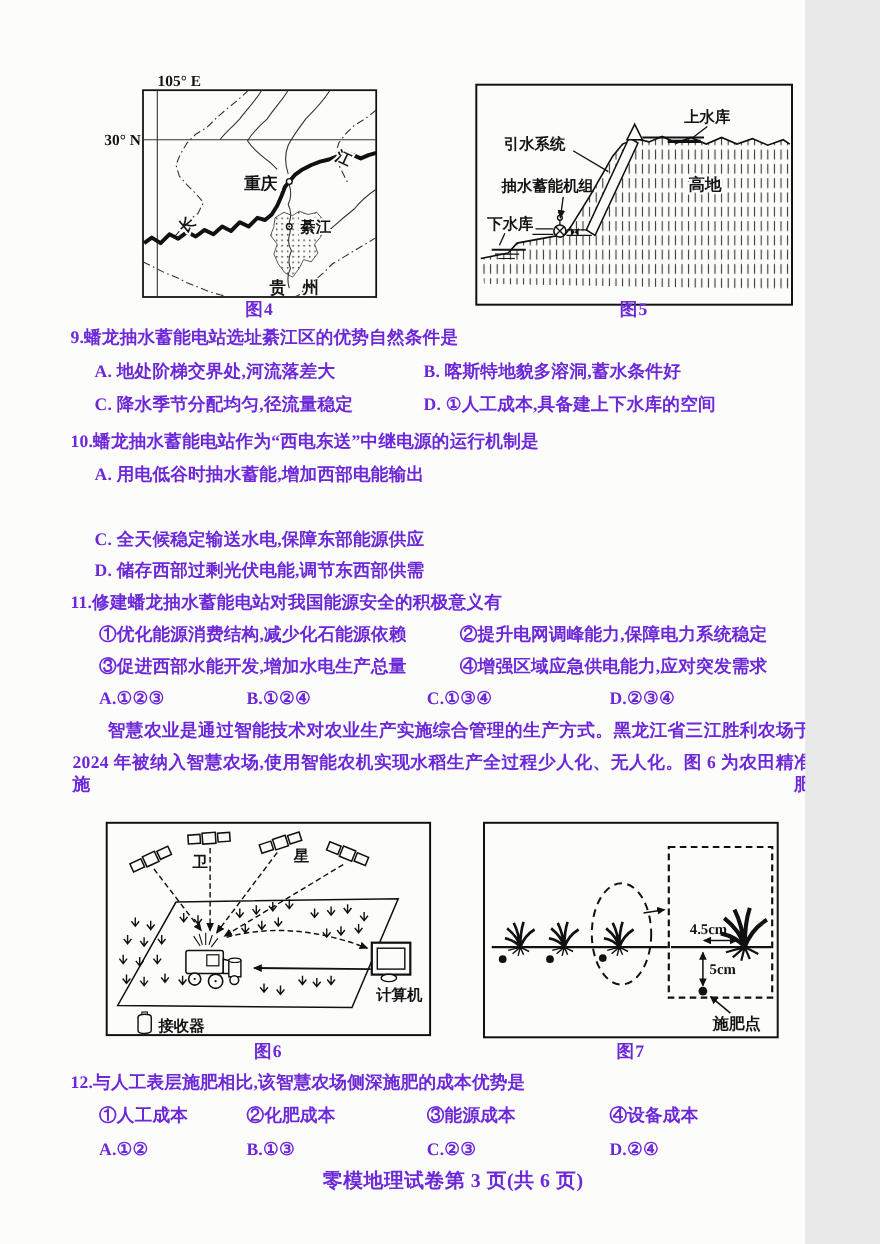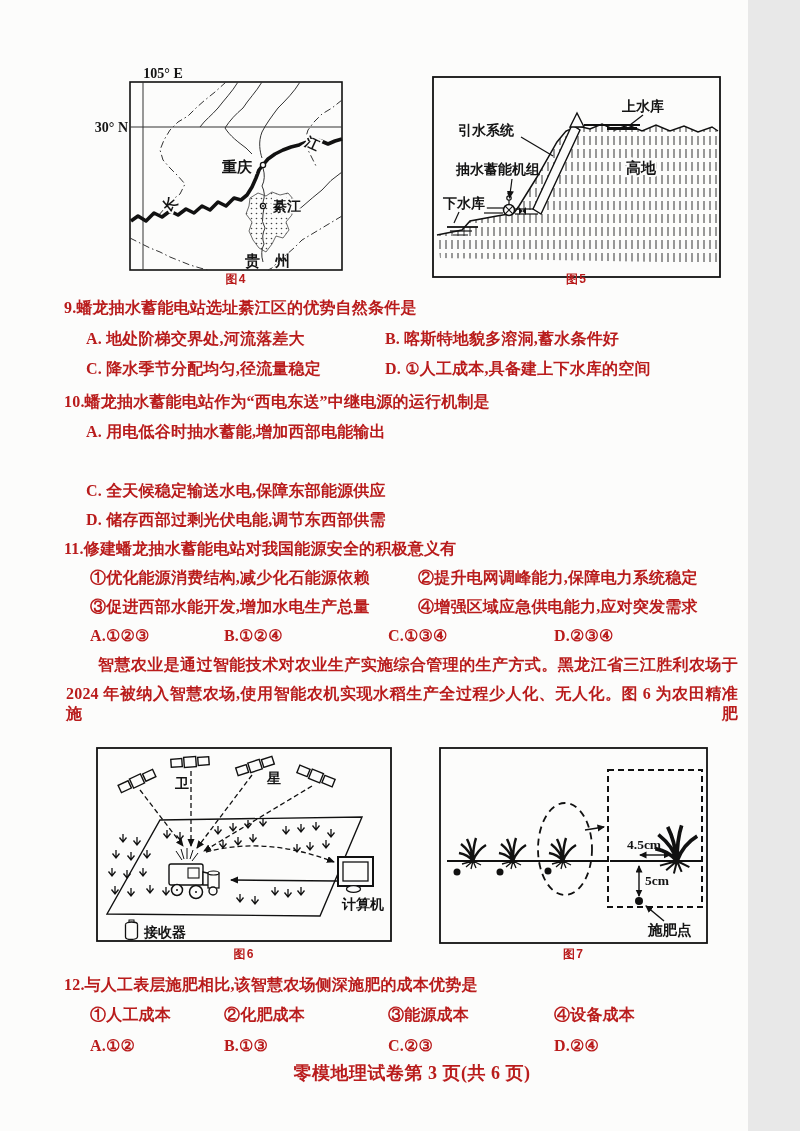--- a/index.html
+++ b/index.html
@@ -1,20 +1,20 @@
 <!DOCTYPE html>
 <html><head>
 <meta charset="utf-8">
 <style>
   html,body{margin:0;padding:0;background:#e8e8e8;}
   .page{position:relative;width:732px;height:1131px;background:#fcfcfb;overflow:hidden;
-        font-family:"Liberation Serif","DejaVu Serif",serif;color:#b91c1c;padding-left:16px;}
+        font-family:"Liberation Serif","DejaVu Serif",serif;color:#6d28d9;}
   .t{position:absolute;white-space:nowrap;font-size:16px;font-weight:600;letter-spacing:.2px;line-height:20px;}
   .just{white-space:normal;text-align:justify;text-align-last:justify;}
-  .cap{position:absolute;text-align:center;font-size:12px;font-weight:700;letter-spacing:1px;font-family:Liberation Mono, monospace;}
+  .cap{position:absolute;text-align:center;font-size:16px;font-weight:700;letter-spacing:1px;}
   .footer{position:absolute;left:12px;top:1061px;width:800px;text-align:center;
           font-size:18px;font-weight:700;letter-spacing:.5px;}
   svg.fig{position:absolute;}
   svg text{font-family:"Liberation Serif","DejaVu Serif",serif;font-weight:600;fill:#141414;}
   .halo{paint-order:stroke;stroke:#fcfcfb;stroke-width:4px;}
 </style>
 </head>
 <body>
 
 <div class="page">

